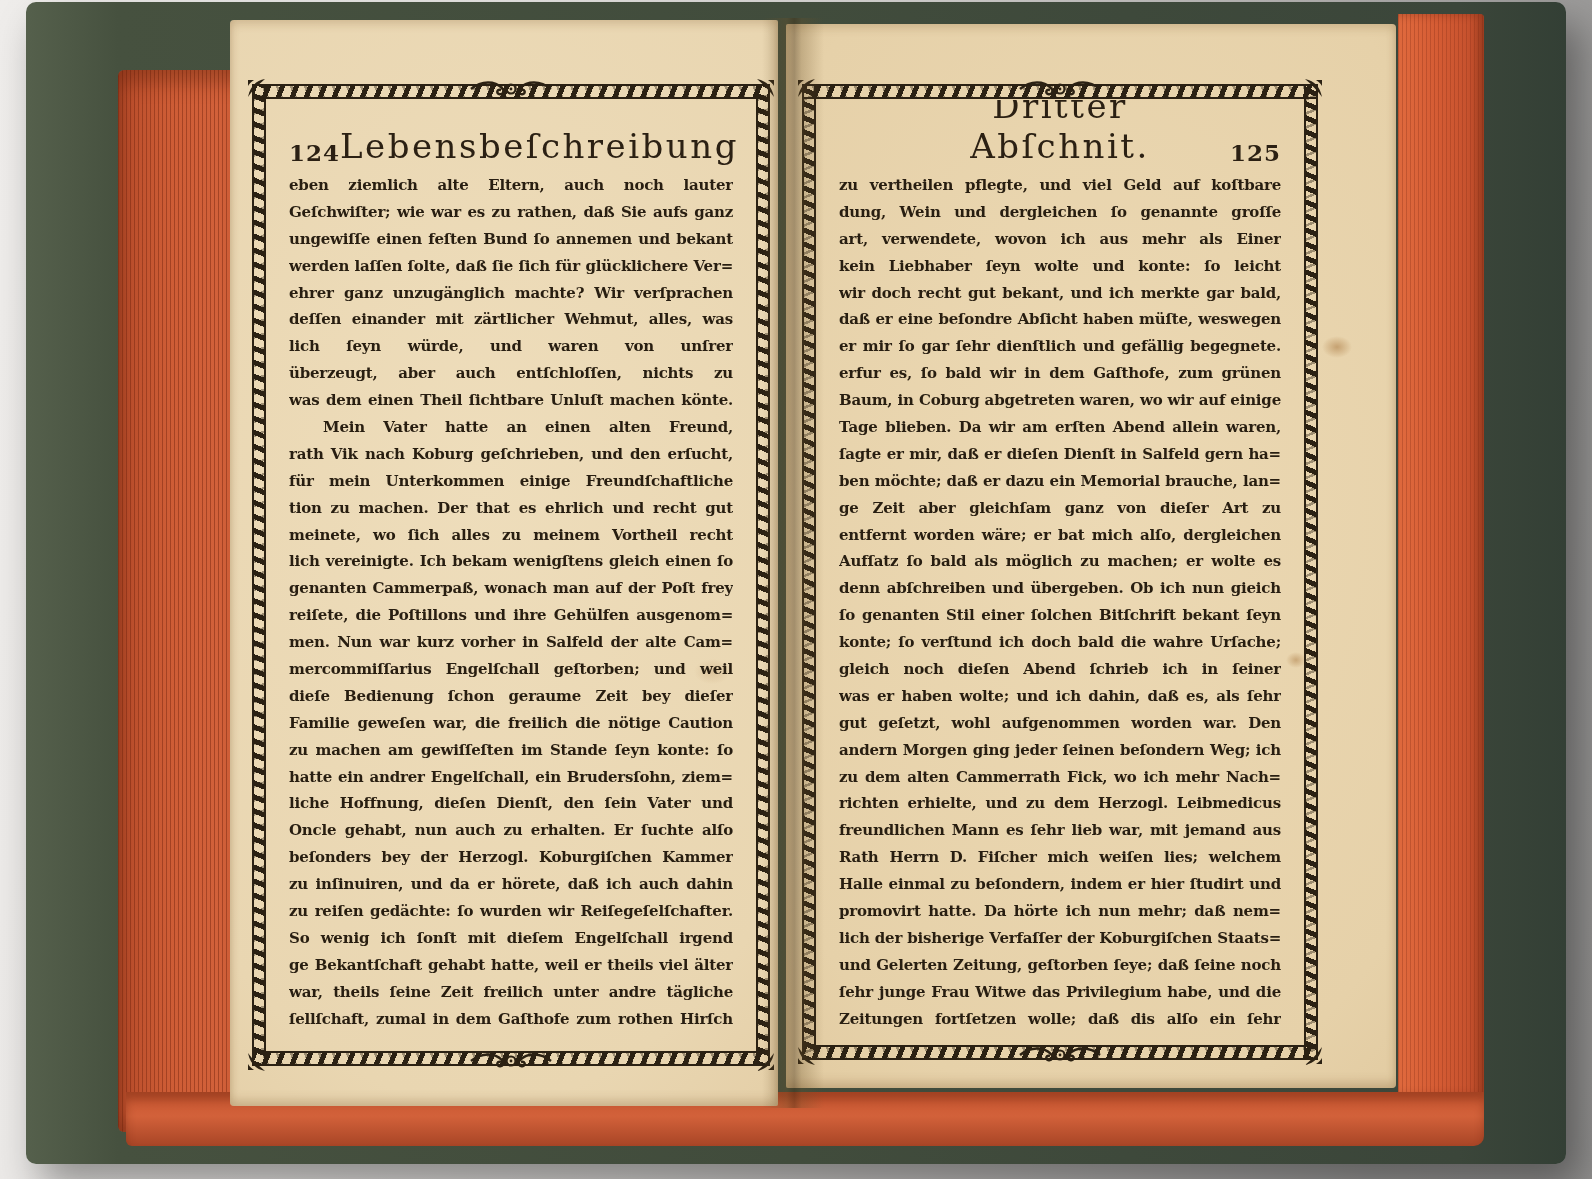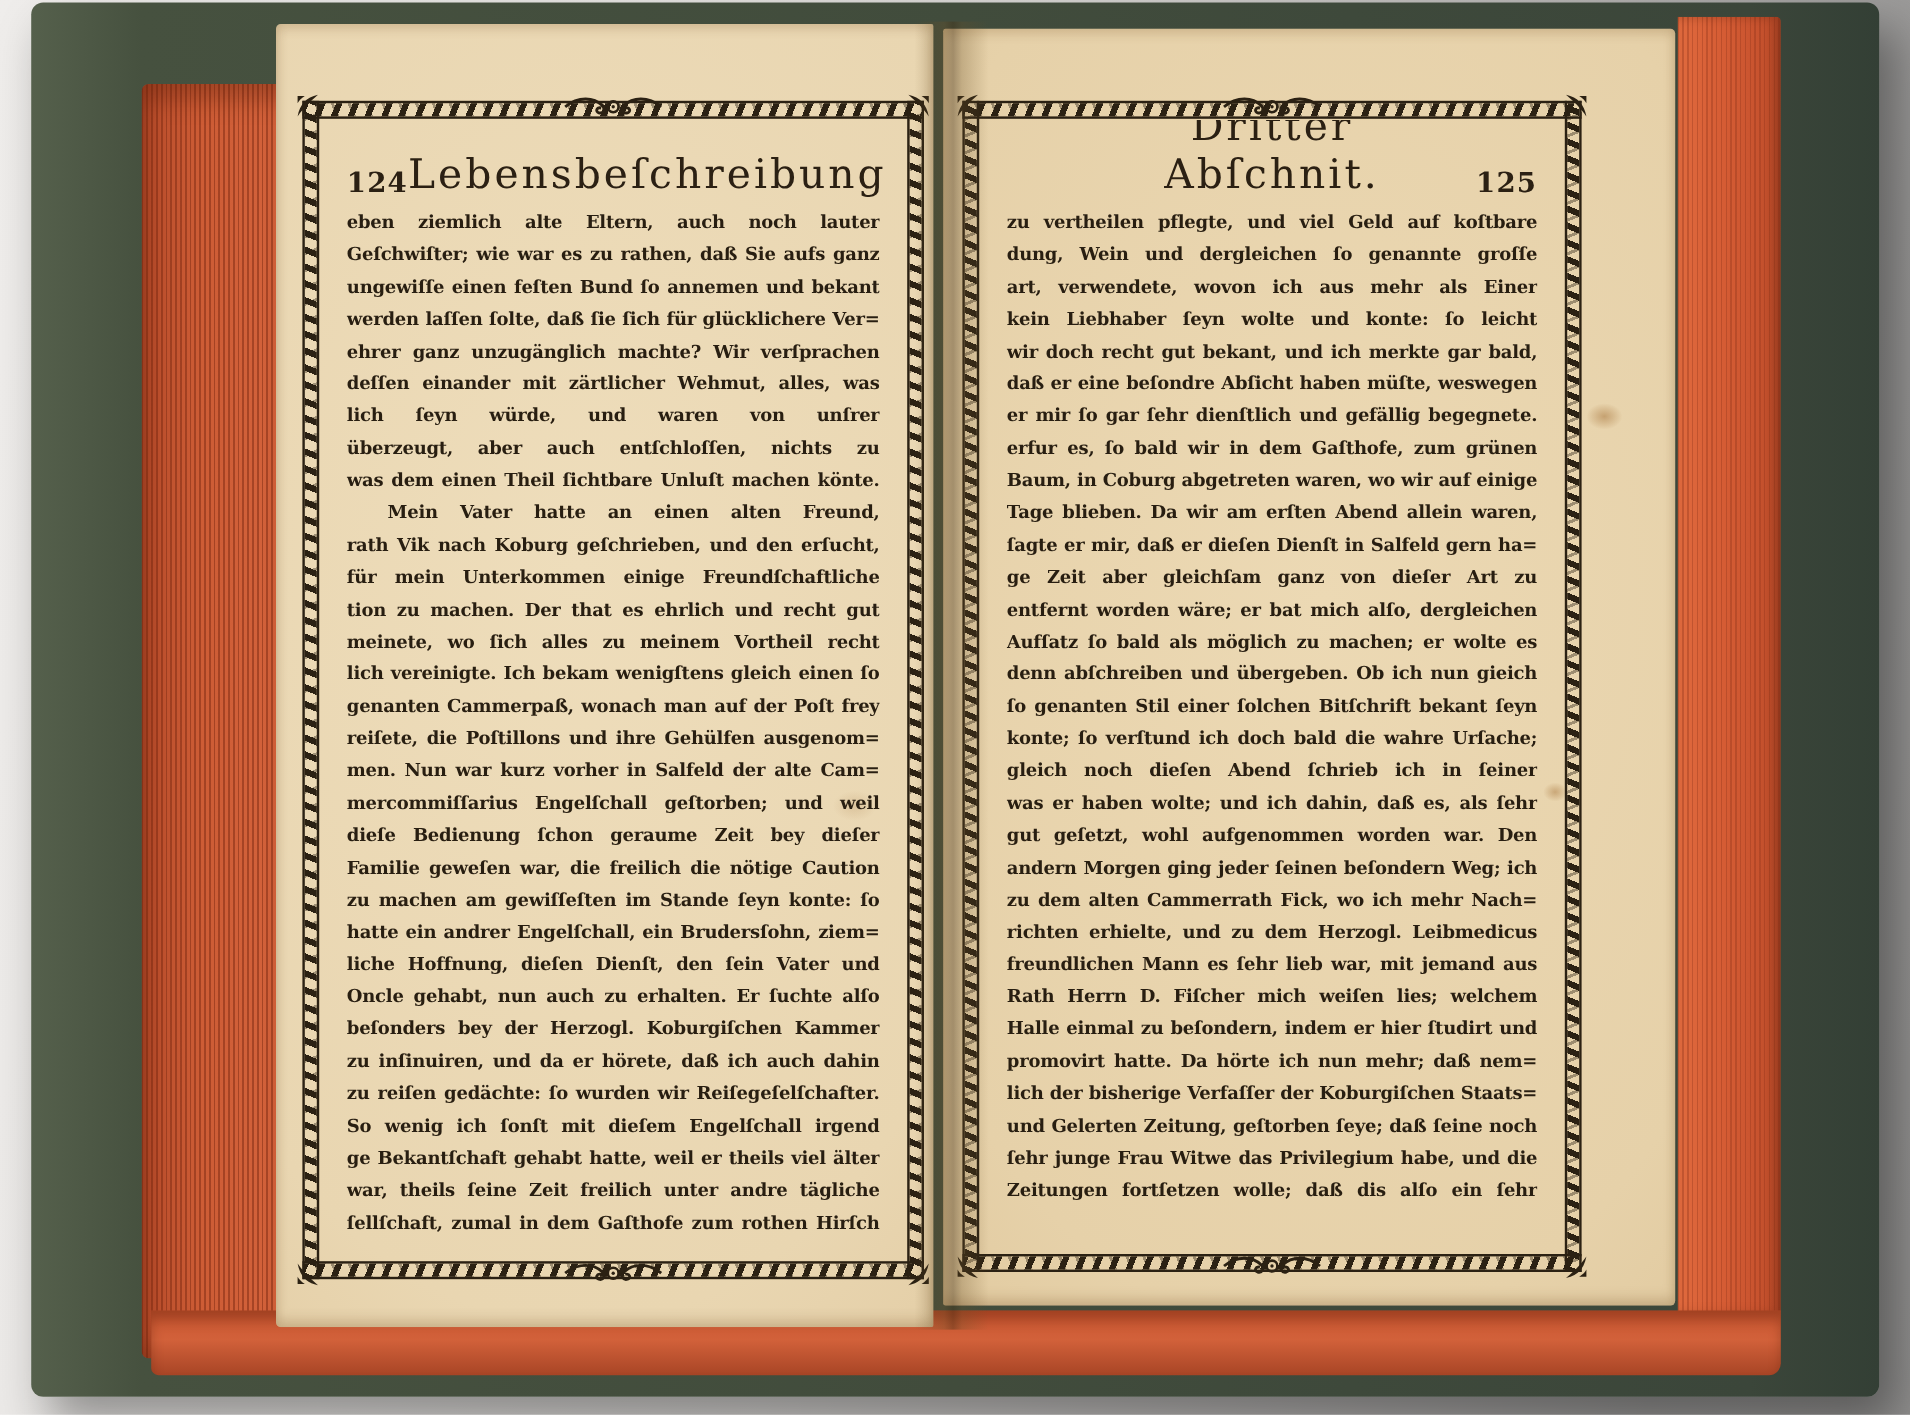--- a/index.html
+++ b/index.html
@@ -240,20 +240,21 @@
             <div class="line">dung, Wein und dergleichen ſo genannte groſſe Lebens=</div>
             <div class="line">art, verwendete, wovon ich aus mehr als Einer Urſache</div>
             <div class="line">kein Liebhaber ſeyn wolte und konte: ſo leicht wurden</div>
             <div class="line">wir doch recht gut bekant, und ich merkte gar bald,</div>
             <div class="line">daß er eine beſondre Abſicht haben müſte, weswegen</div>
             <div class="line">er mir ſo gar ſehr dienſtlich und gefällig begegnete. Ich</div>
             <div class="line">erfur es, ſo bald wir in dem Gaſthofe, zum grünen</div>
             <div class="line">Baum, in Coburg abgetreten waren, wo wir auf einige</div>
             <div class="line">Tage blieben.  Da wir am erſten Abend allein waren,</div>
             <div class="line">ſagte er mir, daß er dieſen Dienſt in Salfeld gern ha=</div>
+            <div class="line">ben möchte; daß er dazu ein Memorial brauche, lan=</div>
             <div class="line">ge Zeit aber gleichſam ganz von dieſer Art zu ſchreiben</div>
             <div class="line">entfernt worden wäre; er bat mich alſo, dergleichen</div>
             <div class="line">Aufſatz ſo bald als möglich zu machen; er wolte es ſo=</div>
             <div class="line">denn abſchreiben und übergeben.  Ob ich nun gieich</div>
             <div class="line">ſo genanten Stil einer ſolchen Bitſchrift bekant ſeyn</div>
             <div class="line">konte; ſo verſtund ich doch bald die wahre Urſache; und</div>
             <div class="line">gleich noch dieſen Abend ſchrieb ich in ſeiner Gegenwart,</div>
             <div class="line">was er haben wolte; und ich dahin, daß es, als ſehr</div>
             <div class="line">gut geſetzt, wohl aufgenommen worden war.  Den</div>
             <div class="line">andern Morgen ging jeder ſeinen beſondern Weg; ich</div>

